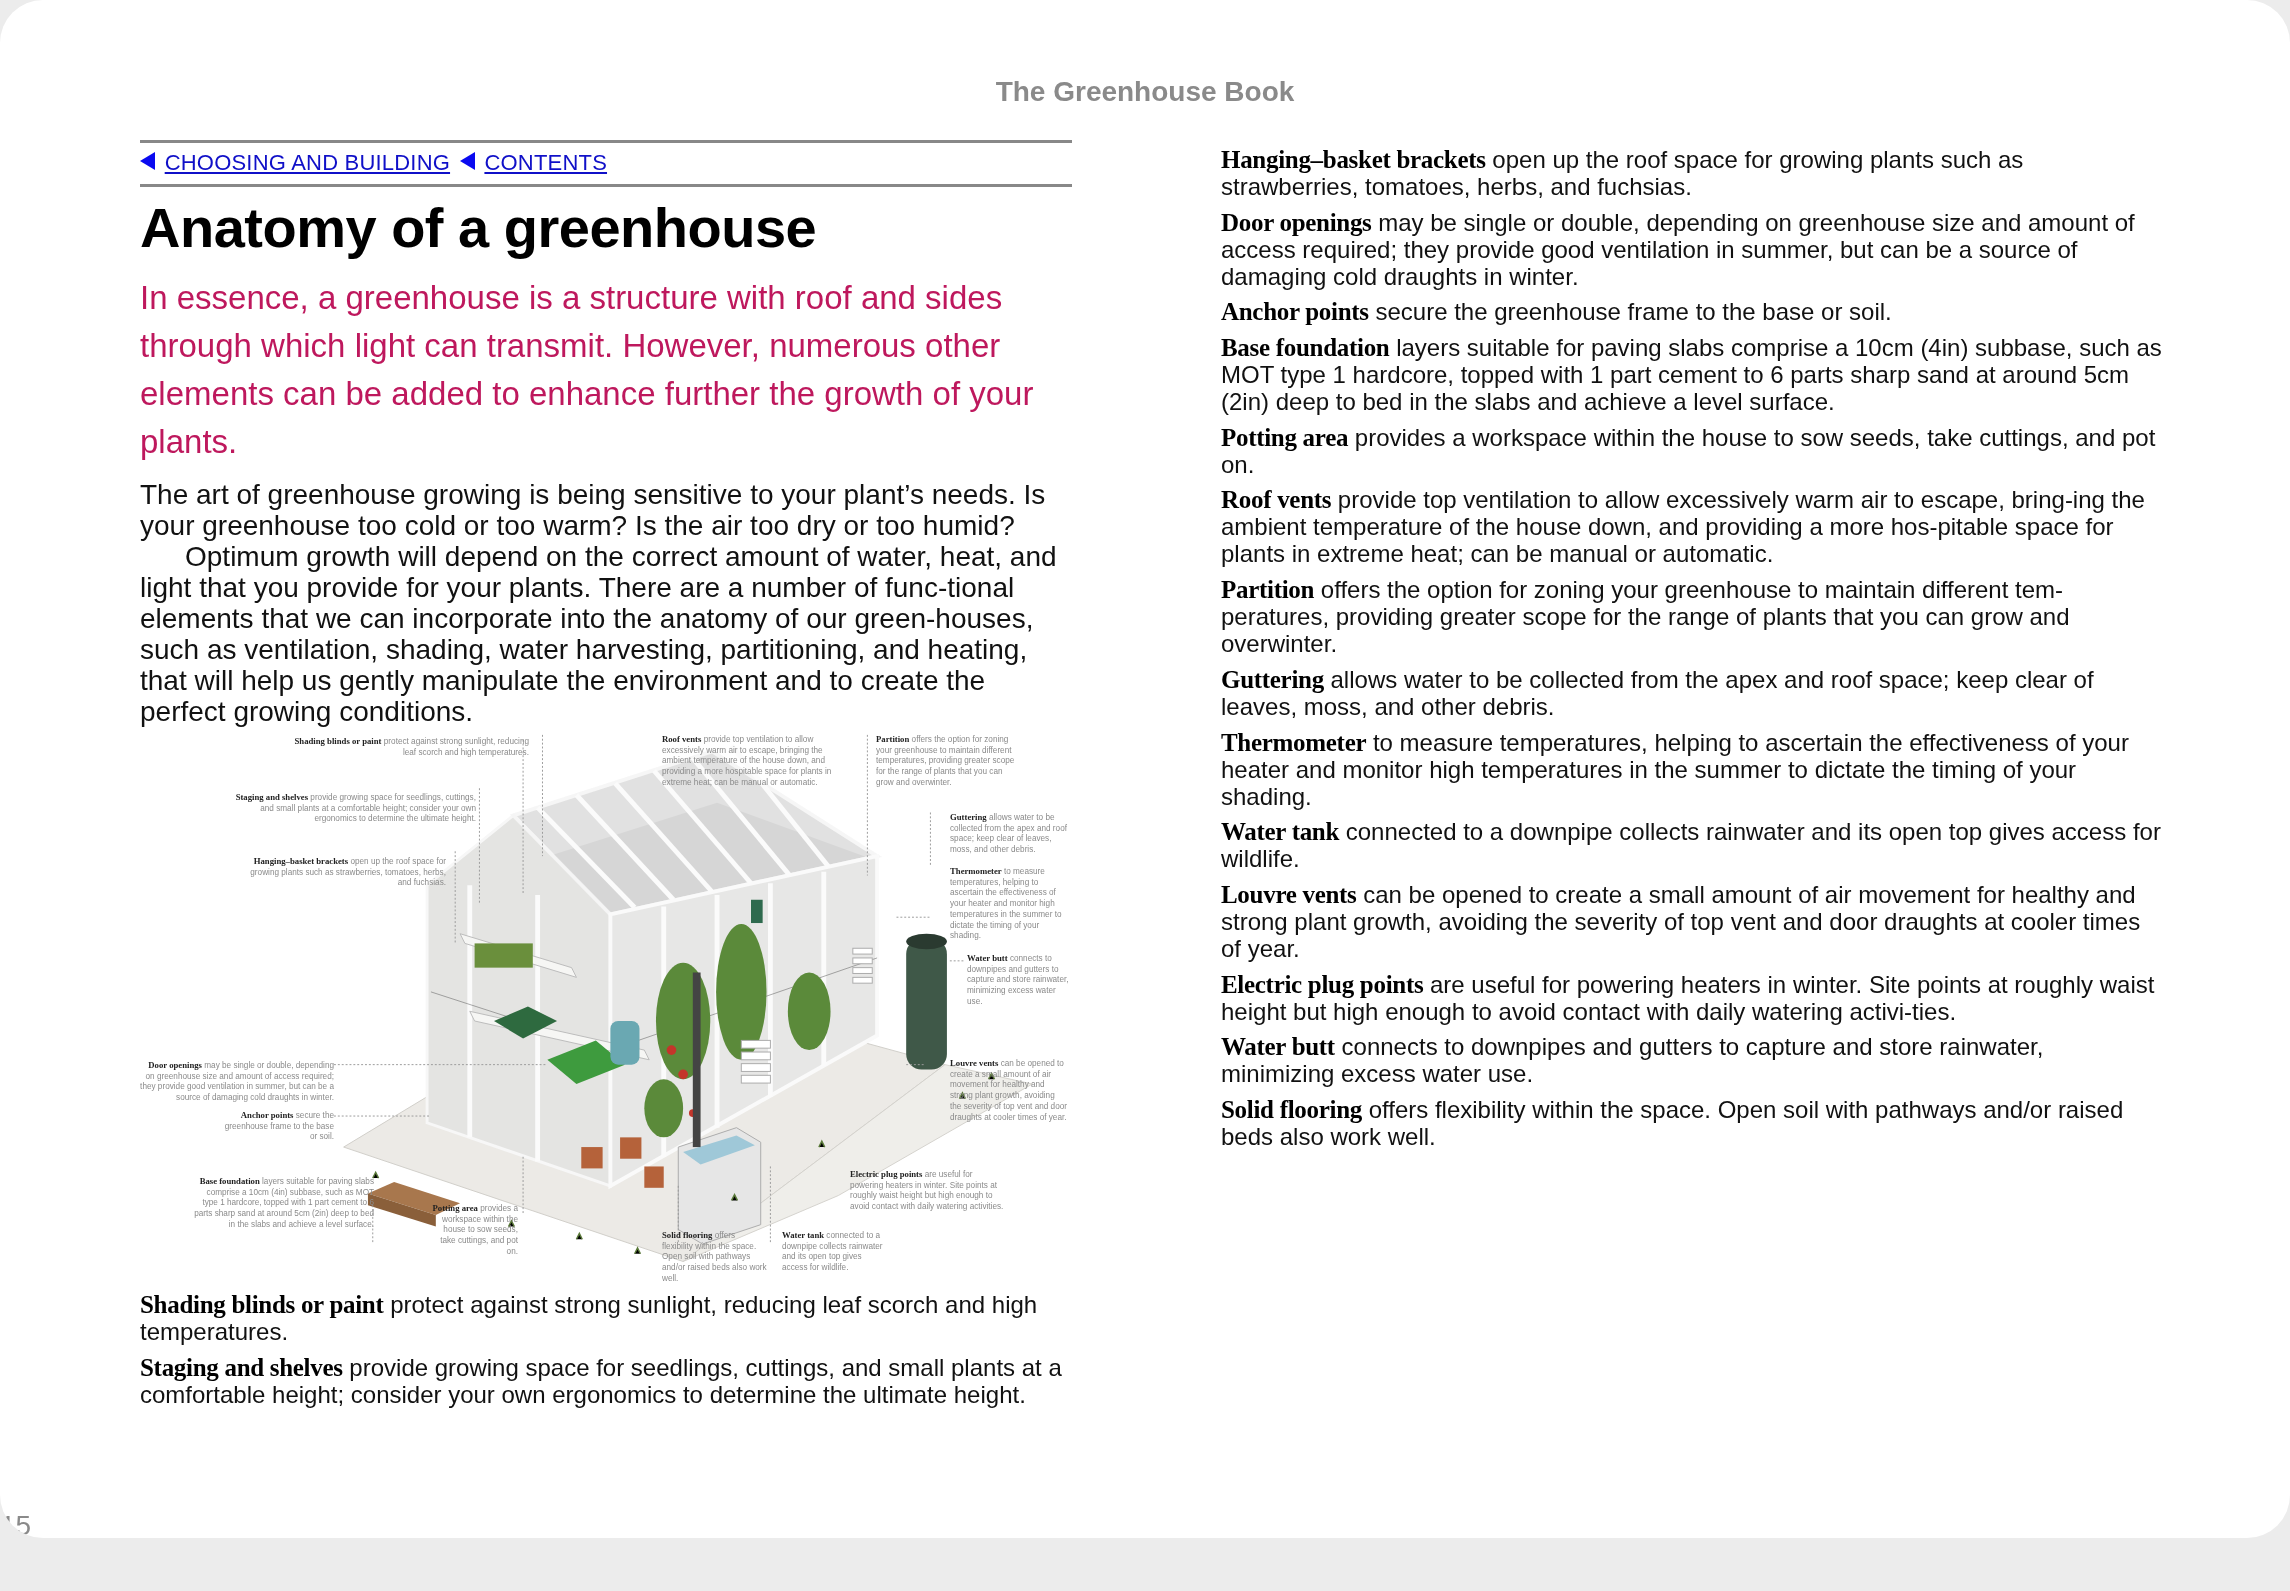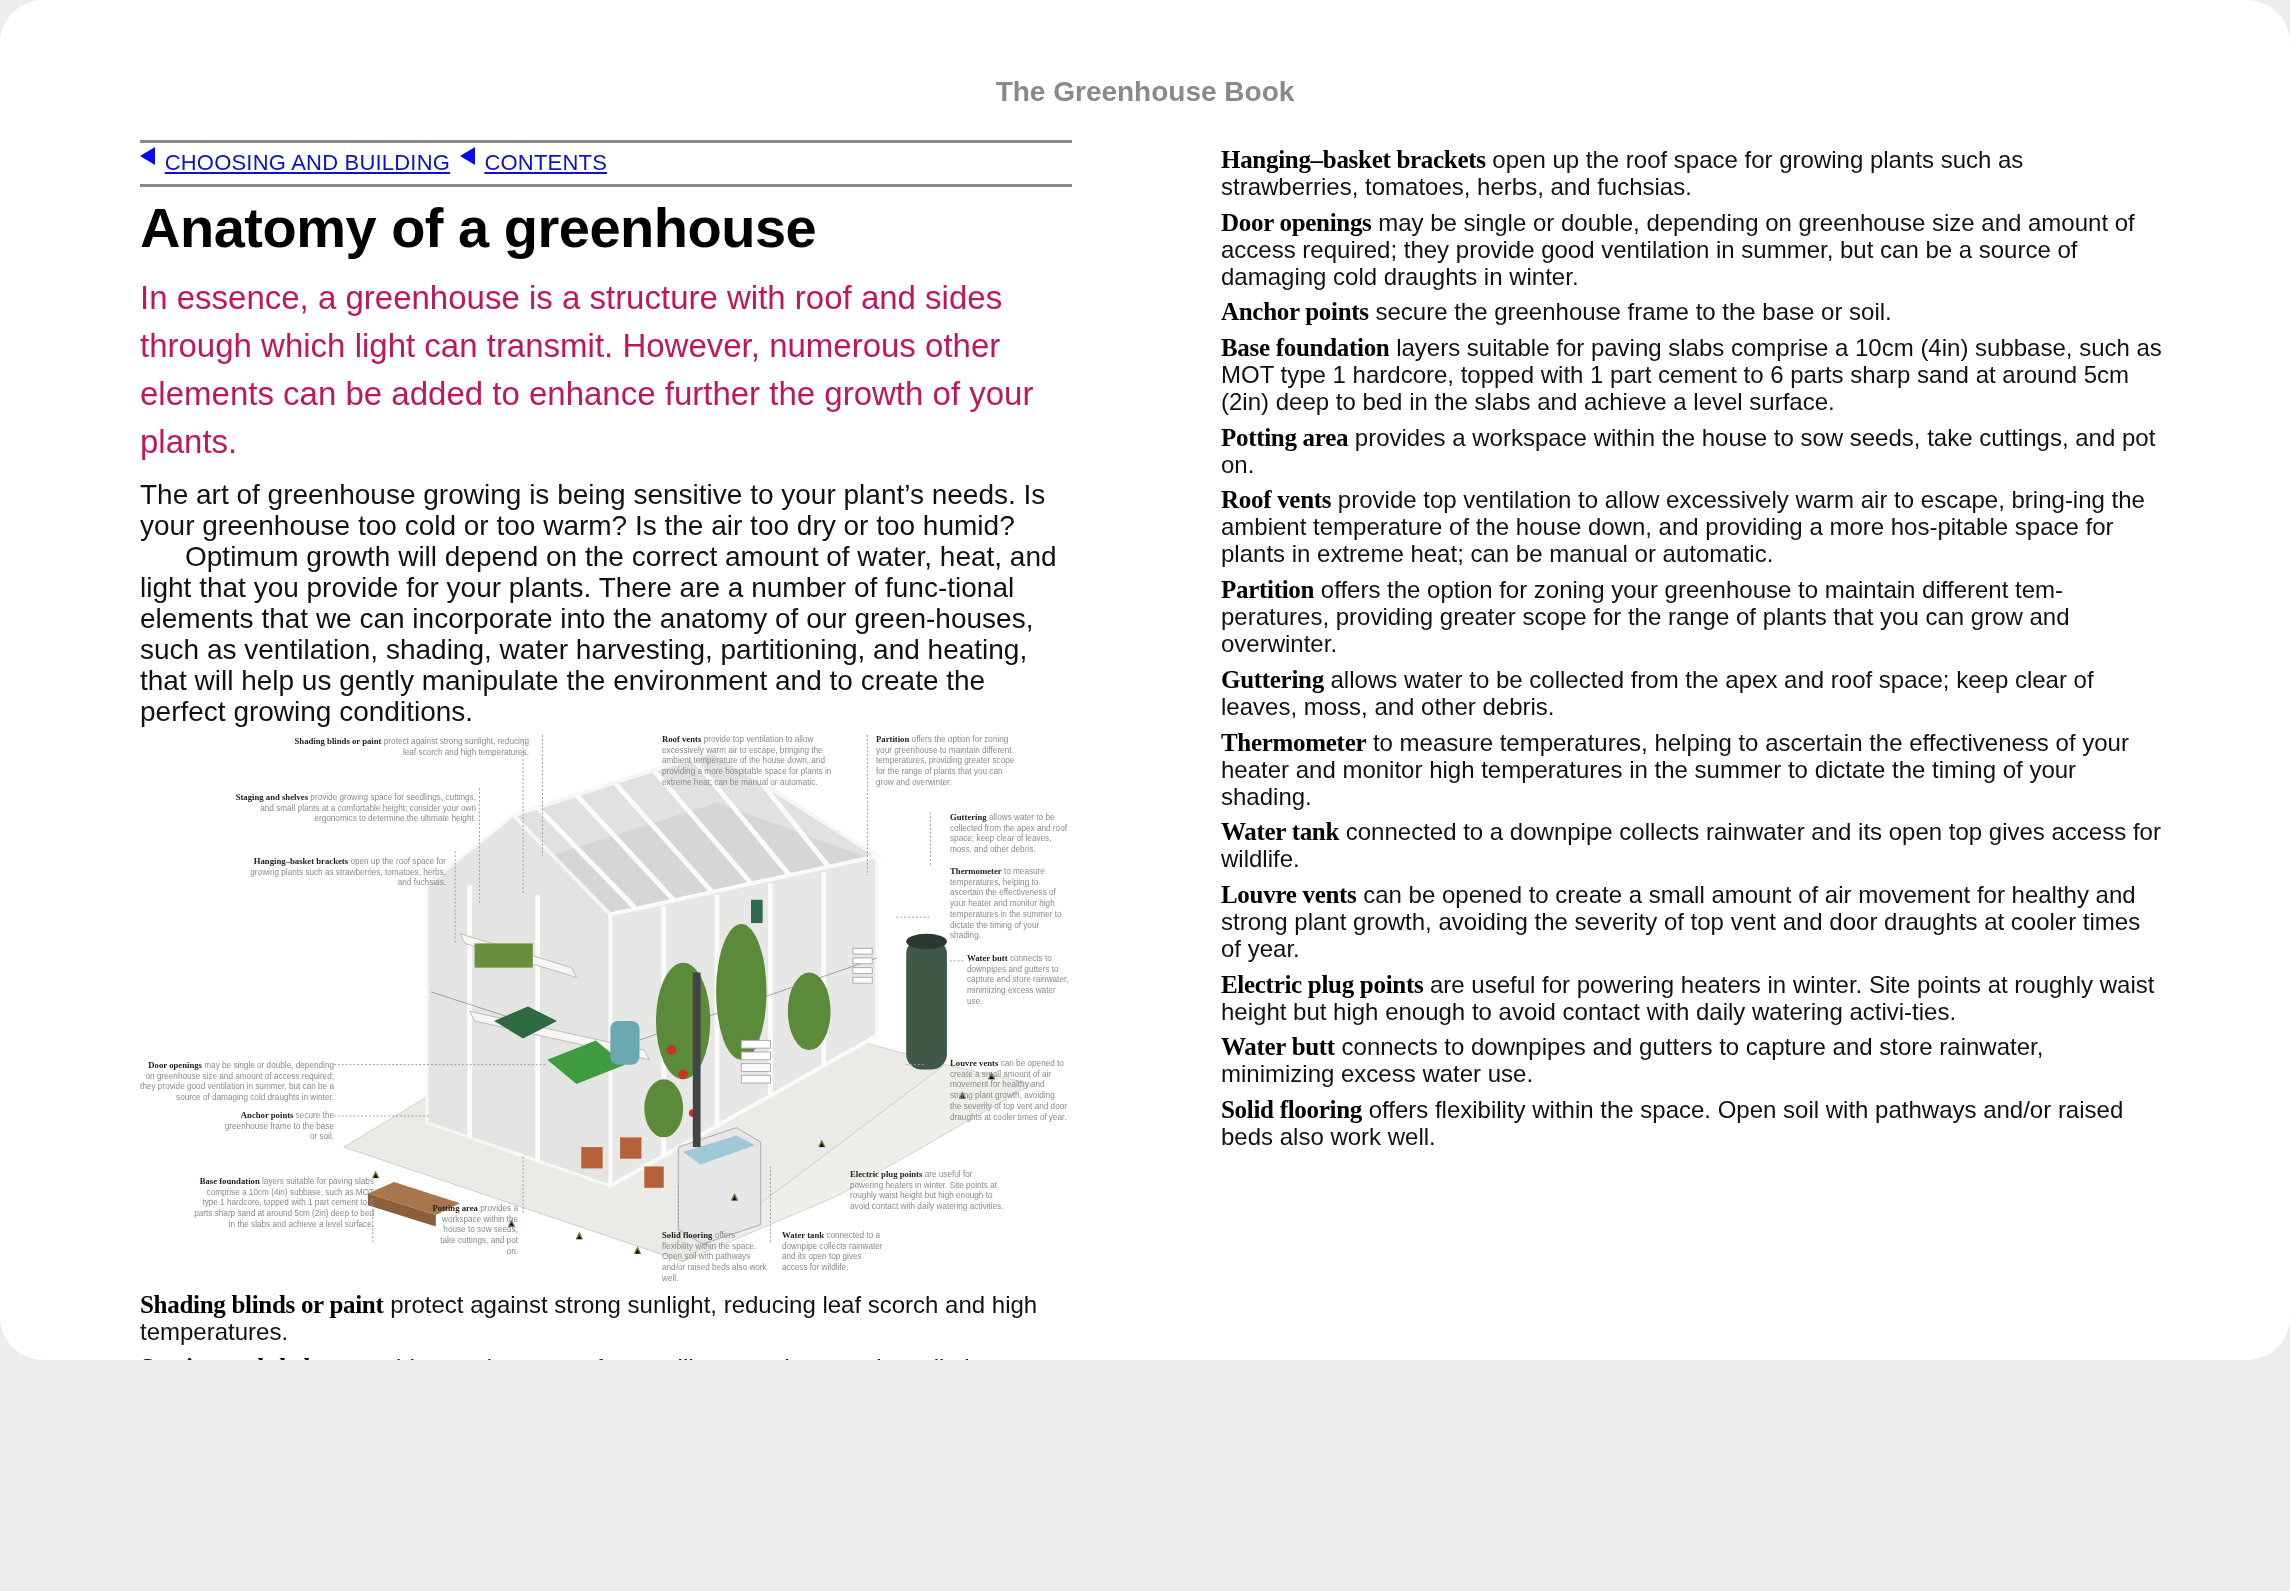--- a/index.html
+++ b/index.html
@@ -1,37 +1,37 @@
 <!DOCTYPE html>
 <html><head>
   <meta charset="utf-8">
   <style>
     html, body { margin:0; padding:0; }
     body {
       width:2290px; height:1591px; background:#ececec; overflow:hidden;
       font-family:"Liberation Sans", sans-serif;
     }
     .screen {
-      position:absolute; left:0; top:0; width:2290px; height:1360px;
+      position:absolute; left:0; top:0; width:2290px; height:1538px;
       background:#ffffff; border-radius:43px; overflow:hidden;
     }
     .book-title {
       position:absolute; top:76px; left:0; width:2290px; text-align:center;
       font-size:28px; font-weight:bold; color:#8a8a8a;
       font-family:"Liberation Sans", sans-serif;
     }
     .page-number {
       position:absolute; top:1510px; left:0; width:2290px; text-align:left;
       font-size:28px; color:#8a8a8a;
     }
     
     .left { position:absolute; left:140px; top:140px; width:932px; }
     .rule { height:2.9px; background:#888; width:932px; }
     .nav { height:41px; display:flex; align-items:center; gap:0; font-size:22px; }
-    .nav .link { display:flex; align-items:flex-start; color:#1010c8; text-decoration:underline; cursor:pointer; margin-right:9.7px; }
+    .nav .link { display:flex; align-items:center; color:#1010c8; text-decoration:underline; cursor:pointer; margin-right:9.7px; }
     .nav .tri { width:0; height:0; border-top:9.7px solid transparent; border-bottom:9.7px solid transparent; border-right:15.5px solid #0a0af0; margin-right:9.7px; margin-top:-3.9px; }
     .nav .link span.lbl { letter-spacing:0.2px; }
     h1.title {
       margin:7.8px 0 0 0; font-size:56px; font-weight:bold; color:#000;
       letter-spacing:-0.5px; line-height:66px;
     }
     .lede {
       margin:13.6px 0 0 0; font-size:33px; line-height:48px; color:#be185d; font-weight:500;
     }
     .body-text {

